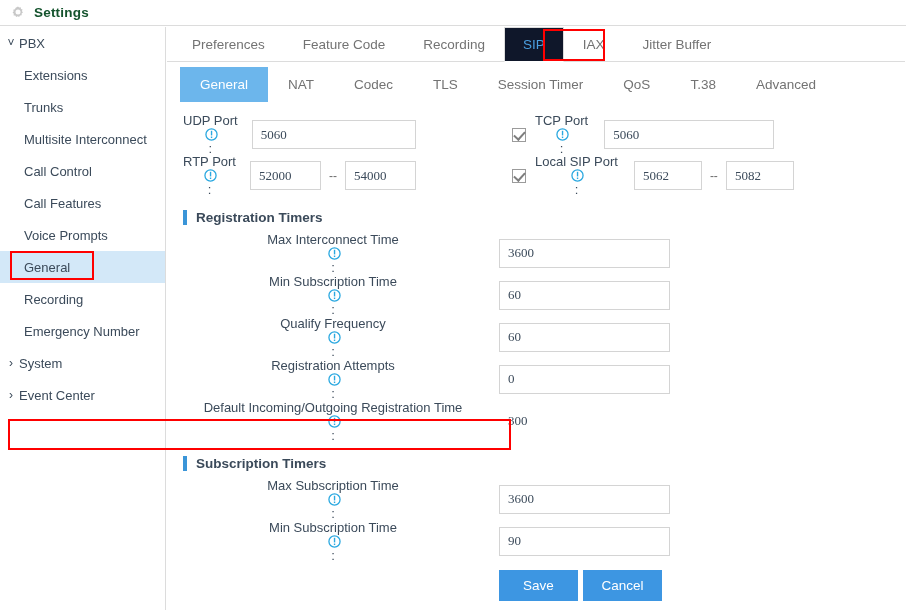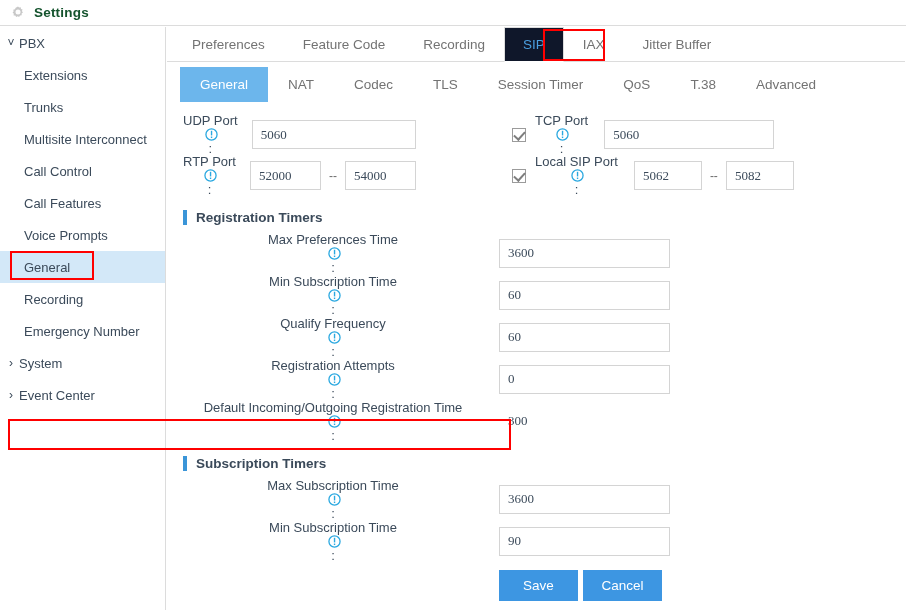--- a/index.html
+++ b/index.html
@@ -392,21 +392,21 @@
       </div>
     </div>
 
     <div class="section-head">
       <span class="section-bar"></span>
       <span class="section-title">Registration Timers</span>
     </div>
 
     <div class="rowf">
       <span class="flabel">
-        <span>Max Preferences Time</span>
+        <span>Max Interconnect Time</span>
         <svg class="ico-i" viewBox="0 0 14 14">
           <circle cx="7" cy="7" r="6" fill="none" stroke="#2aa8e0" stroke-width="1.4"></circle>
           <rect x="6.3" y="3" width="1.5" height="5" fill="#2aa8e0"></rect>
           <rect x="6.3" y="9.2" width="1.5" height="1.6" fill="#2aa8e0"></rect>
         </svg>
           <span>:</span>
       </span>
       <input class="inp" style="width: 171px; margin-left: 16px;" value="3600">
     </div>
 

